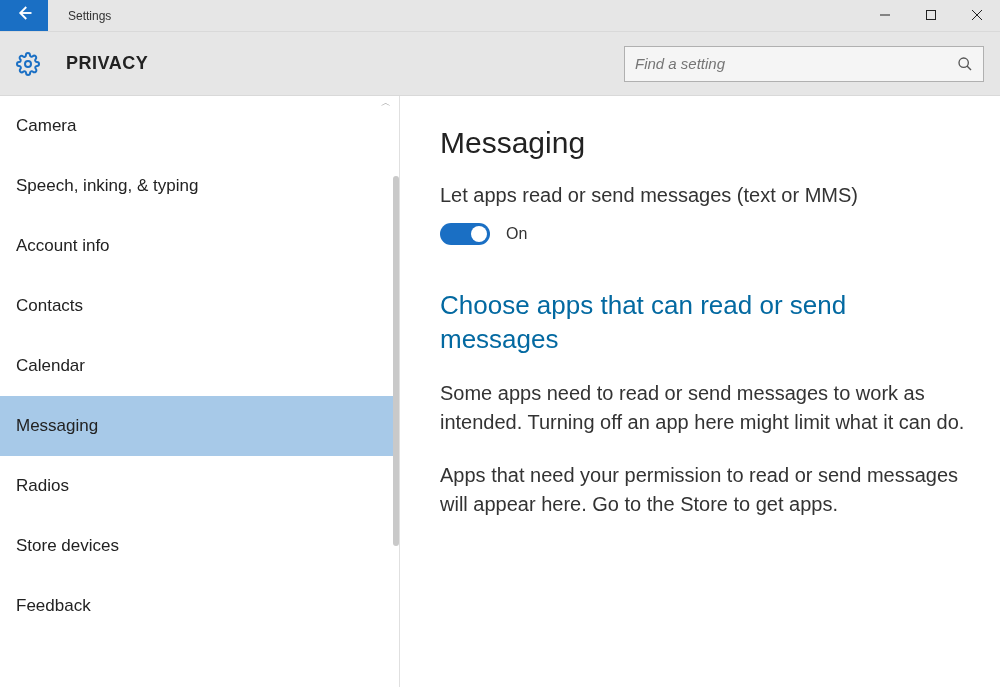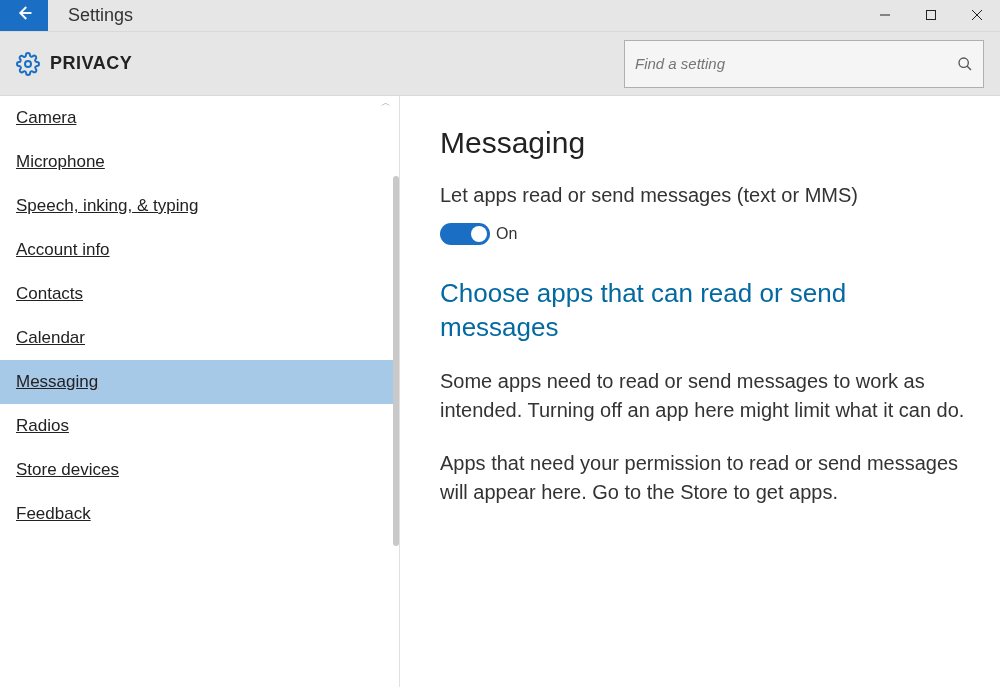--- a/index.html
+++ b/index.html
@@ -29,21 +29,21 @@
     color: #fff;
     font-size: 18px;
     cursor: pointer;
   }
   .back-btn svg { width: 18px; height: 18px; }
   .title-text {
     flex: 1;
     display: flex;
     align-items: center;
     padding-left: 20px;
-    font-size: 18px;
+    font-size: 12px;
     color: #333;
   }
   .window-controls {
     display: flex;
     align-items: center;
   }
   .winctrl {
     width: 46px;
     height: 32px;
     display: flex;
@@ -60,34 +60,34 @@
     height: 64px;
     background: #e6e6e6;
     display: flex;
     align-items: center;
     padding: 0 16px;
     border-bottom: 1px solid #d9d9d9;
   }
   .privacy-label {
     display: flex;
     align-items: center;
-    gap: 10px;
+    gap: 26px;
     font-size: 18px;
     font-weight: 600;
     letter-spacing: 0.5px;
     color: #222;
   }
   .gear-icon {
     width: 24px; height: 24px;
     color: #1a6fc4;
   }
   .header-spacer { flex: 1; }
   .search-box {
     width: 360px;
-    height: 48px;
+    height: 36px;
     border: 1px solid #b0b0b0;
     background: #f5f5f5;
     display: flex;
     align-items: center;
     padding: 0 10px;
   }
   .search-input {
     flex: 1;
     border: none;
     background: transparent;
@@ -112,25 +112,24 @@
     position: relative;
     overflow: hidden;
   }
   .sidebar-scrollhint {
     position: absolute;
     top: 0; right: 8px;
     font-size: 10px;
     color: #888;
   }
   .sidebar-item {
-    padding: 12px 16px;
+    padding: 20px 16px;
     font-size: 17px;
     color: #222;
     cursor: pointer;
-    text-decoration: underline;
   }
   .sidebar-item.selected {
     background: #a7c9e8;
   }
   .sidebar-scrollbar-thumb {
     position: absolute;
     right: 0;
     top: 80px;
     width: 6px;
     height: 370px;
@@ -150,22 +149,22 @@
     margin-bottom: 24px;
   }
   .content .desc {
     font-size: 20px;
     color: #333;
     margin-bottom: 16px;
   }
   .toggle-row {
     display: flex;
     align-items: center;
-    gap: 6px;
-    margin-bottom: 32px;
+    gap: 16px;
+    margin-bottom: 44px;
   }
   .toggle {
     width: 50px;
     height: 22px;
     border-radius: 11px;
     background: #1a6fc4;
     position: relative;
     cursor: pointer;
   }
   .toggle-knob {
@@ -259,23 +258,20 @@
 
 <div class="body">
 
   <div class="sidebar">
     <span class="sidebar-scrollhint">︿</span>
 
     <div class="sidebar-item">
       <span>Camera</span>
     </div>
     <div class="sidebar-item">
-      <span>Microphone</span>
-    </div>
-    <div class="sidebar-item">
       <span>Speech, inking, &amp; typing</span>
     </div>
     <div class="sidebar-item">
       <span>Account info</span>
     </div>
     <div class="sidebar-item">
       <span>Contacts</span>
     </div>
     <div class="sidebar-item">
       <span>Calendar</span>

